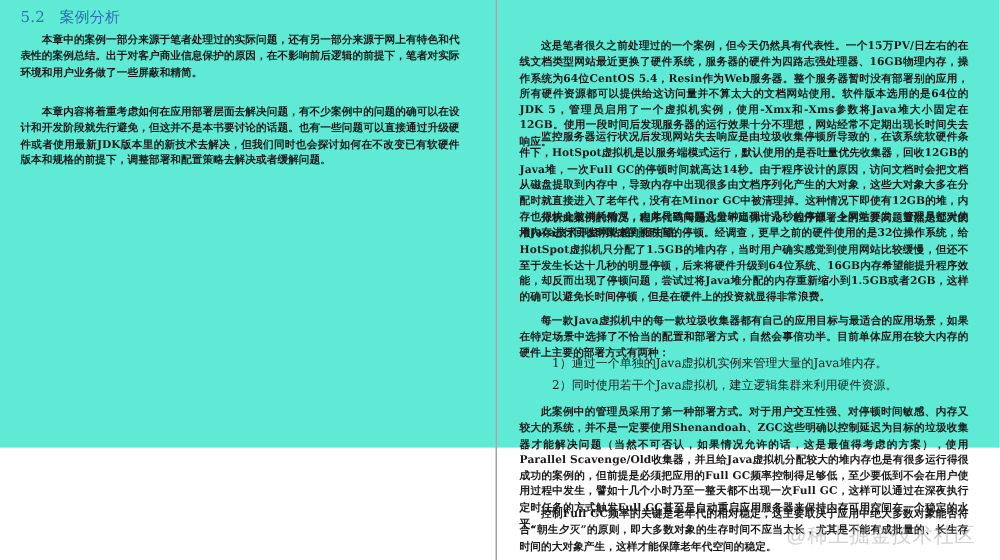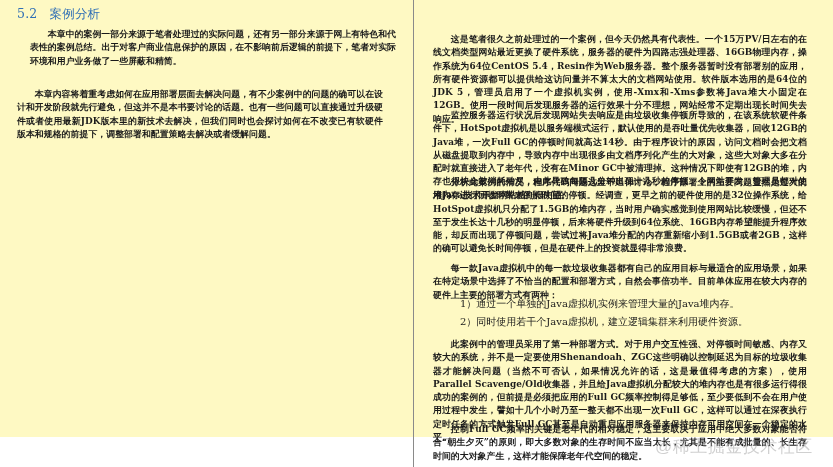--- a/index.html
+++ b/index.html
@@ -11,22 +11,22 @@
     width: 833px;
     height: 467px;
     position: relative;
     overflow: hidden;
     font-family: "DejaVu Serif", "Liberation Serif", serif;
     color: #1a1a1a;
   }
   .page {
     position: absolute;
     top: 0;
-    height: 437px;
-    background: #fef9c3;
+    height: 373px;
+    background: #5eead4;
   }
   .page-left {
     left: 0;
     width: 413px;
   }
   .page-divider {
     position: absolute;
     left: 413px;
     top: 0;
     width: 1px;
@@ -59,21 +59,21 @@
   }
   .list-item {
     position: absolute;
     font-size: 10px;
     line-height: 13.3px;
     font-weight: normal;
     white-space: nowrap;
     text-align: center;
   }
   .left-h { left: 17px; top: 6px; }
-  .left-p1 { left: 30px; top: 28px; width: 366px; }
+  .left-p1 { left: 17px; top: 28px; width: 366px; }
   .left-p2 { left: 17px; top: 88px; width: 366px; }
 
   .right-h { left: 20px; top: 9px; }
   .rp { left: 19px; width: 374px; }
   .rp1 { top: 33px; }
   .rp2 { top: 109px; }
   .rp3 { top: 176px; }
   .rp4 { top: 262px; }
   .rl1 { left: 46px; top: 297px; }
   .rl2 { left: 46px; top: 315px; }

